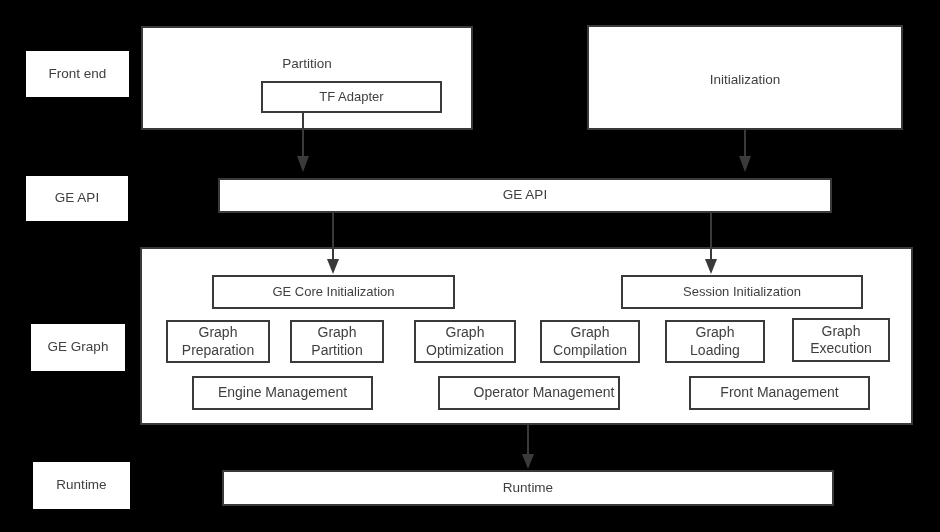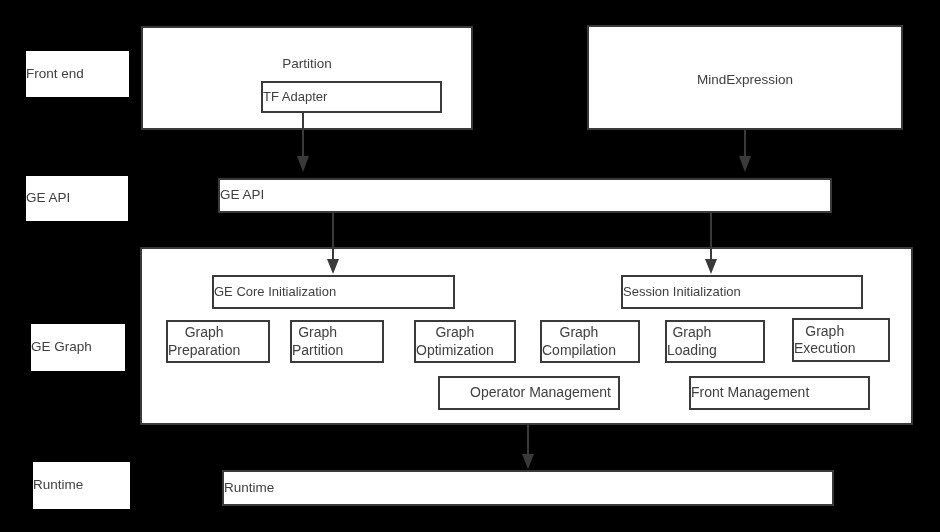--- a/index.html
+++ b/index.html
@@ -14,21 +14,21 @@
     background: #000000;
     font-family: "Liberation Sans", sans-serif;
     overflow: hidden;
   }
   .box {
     position: absolute;
     background: #ffffff;
     color: #3f3f3f;
     display: flex;
     align-items: center;
-    justify-content: flex-start;
+    justify-content: center;
     text-align: center;
     line-height: 1.22;
     box-sizing: border-box;
     white-space: pre-line;
   }
   
   .stage-label {
     border: none;
     font-size: 13.5px;
   }
@@ -93,21 +93,21 @@
   </div>
 
   <div class="box container-box" style="left:141px; top:26px; width:332px; height:104px;">
     <span class="container-title" style="top:28px;">Partition</span>
   </div>
   <div class="box node" style="left:213px; top:81px; width:181px; height:32px;margin-left:48px;">
     <span>TF Adapter</span>
   </div>
 
   <div class="box container-box" style="left:587px; top:25px; width:316px; height:105px;">
-    <span class="container-title" style="top:45px;">MindExpression</span>
+    <span class="container-title" style="top:45px;">Initialization</span>
   </div>
 
   <div class="box bar" style="left:218px; top:178px; width:614px; height:35px;">
     <span>GE API</span>
   </div>
 
   <div class="box container-box" style="left:140px; top:247px; width:773px; height:178px;"></div>
 
   <div class="box node" style="left:212px; top:275px; width:243px; height:34px;">
     <span>GE Core Initialization</span>
@@ -134,20 +134,23 @@
   </div>
   <div class="box node node-sm" style="left:665px; top:320px; width:100px; height:43px;">
     <span>Graph
 Loading</span>
   </div>
   <div class="box node node-sm" style="left:792px; top:318px; width:98px; height:44px;">
     <span>Graph
 Execution</span>
   </div>
 
+  <div class="box node node-sm" style="left:192px; top:376px; width:181px; height:34px;">
+    <span>Engine Management</span>
+  </div>
   <div class="box node node-sm" style="left:438px; top:376px; width:182px; height:34px;padding-left:30px;">
     <span>Operator Management</span>
   </div>
   <div class="box node node-sm" style="left:689px; top:376px; width:181px; height:34px;">
     <span>Front Management</span>
   </div>
 
   <div class="box bar" style="left:222px; top:470px; width:612px; height:36px;">
     <span>Runtime</span>
   </div>

